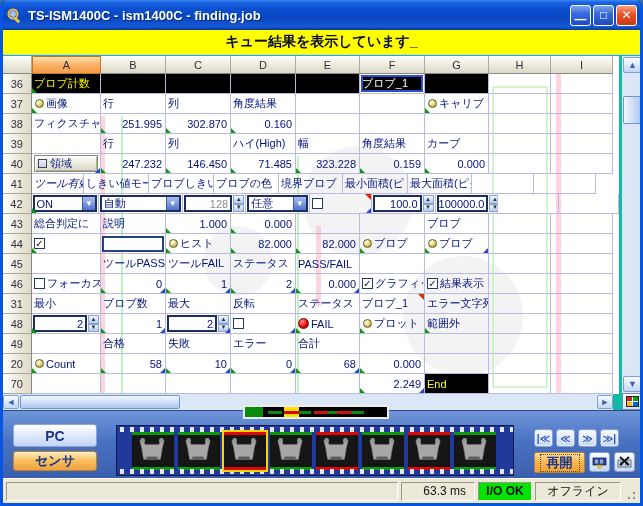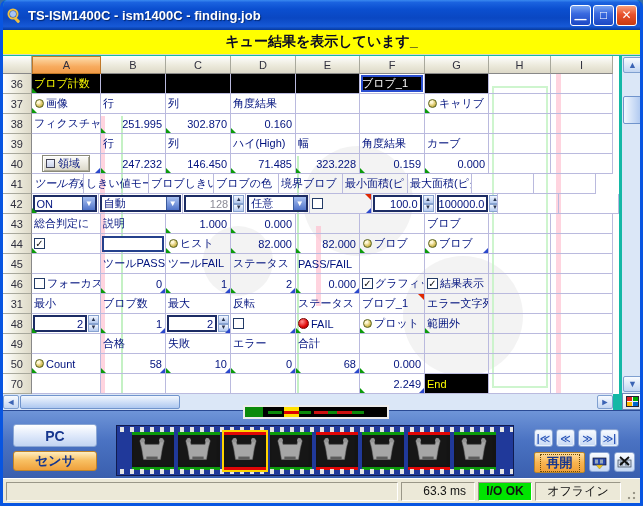--- a/index.html
+++ b/index.html
@@ -54,21 +54,21 @@
     color:#fff;font-size:8px;display:flex;align-items:center;justify-content:center;}
   .spinw{display:flex;flex:1;height:17px;margin:0 1px;align-items:stretch;}
   .spinbox{flex:1;background:#fff;border:2px solid #1c2c64;display:flex;align-items:center;justify-content:flex-end;
     padding-right:2px;color:#00127e;}
   .spinbox.dis{color:#8a8a96;}
   .spbtns{width:11px;display:flex;flex-direction:column;margin-left:1px;}
   .sb{flex:1;background:linear-gradient(#f2f7ff,#b4c9ee);border:1px solid #87a2cf;font-size:6px;line-height:5px;
     display:flex;align-items:center;justify-content:center;color:#26324e;}
   .cb{flex:0 0 auto;width:11px;height:11px;background:#fff;border:1px solid #223a66;margin:0 2px;
     display:flex;align-items:center;justify-content:center;font-size:10px;font-weight:bold;color:#101010;line-height:1;}
-  .gbtn{flex:1;margin:1px 10px;height:17px;background:linear-gradient(#fefefb,#dad7c7);border:1px solid #8a8a7a;
+  .gbtn{flex:1;margin:1px 2px;height:17px;background:linear-gradient(#fefefb,#dad7c7);border:1px solid #8a8a7a;
     box-shadow:inset 1px 1px 0 #fff, inset -1px -1px 0 #b0ad9c;display:flex;align-items:center;gap:3px;
     padding-left:3px;font-size:11px;color:#00127e;}
   .regic{width:9px;height:9px;border:1px solid #445;background:linear-gradient(#eef2ff,#c9d2e8);}
   .editbox{flex:1;height:16px;margin:1px;background:#fff;border:2px solid #24408c;}
   .faildot{flex:0 0 auto;width:11px;height:11px;border-radius:50%;margin:0 2px;border:1px solid #700;
     background:radial-gradient(circle at 35% 30%,#ff9090,#e00606 60%,#8e0000);}
   
   .sbarv{position:absolute;left:619px;top:56px;width:21px;height:337px;background:#dbe7f7;}
   .sbtn{position:absolute;background:linear-gradient(#f8fbff,#c3d6f2);border:1px solid #7fa0d0;border-radius:2px;
     color:#3c64b4;font-size:9px;display:flex;align-items:center;justify-content:center;font-weight:bold;}
@@ -597,21 +597,21 @@
           </div>
           <div class="cell lbl" style="width: 64px;">
             <span>合計</span>
           </div>
           <div class="cell" style="width: 65px;"></div>
           <div class="cell" style="width: 64px;"></div>
           <div class="cell" style="width: 62px;"></div>
           <div class="cell" style="width: 62px;"></div>
         </div>
         <div class="grow">
-          <div class="rhd" style="width: 29px;">50</div>
+          <div class="rhd" style="width: 29px;">20</div>
           <div class="cell lbl" style="width: 69px;">
             <span class="refic"></span>
             <span>Count</span>
             <span class="mk mk-gl"></span>
           </div>
           <div class="cell num" style="width: 65px;">
             <span>58</span>
             <span class="mk mk-gl"></span>
             <span class="mk mk-bb"></span>
           </div>

